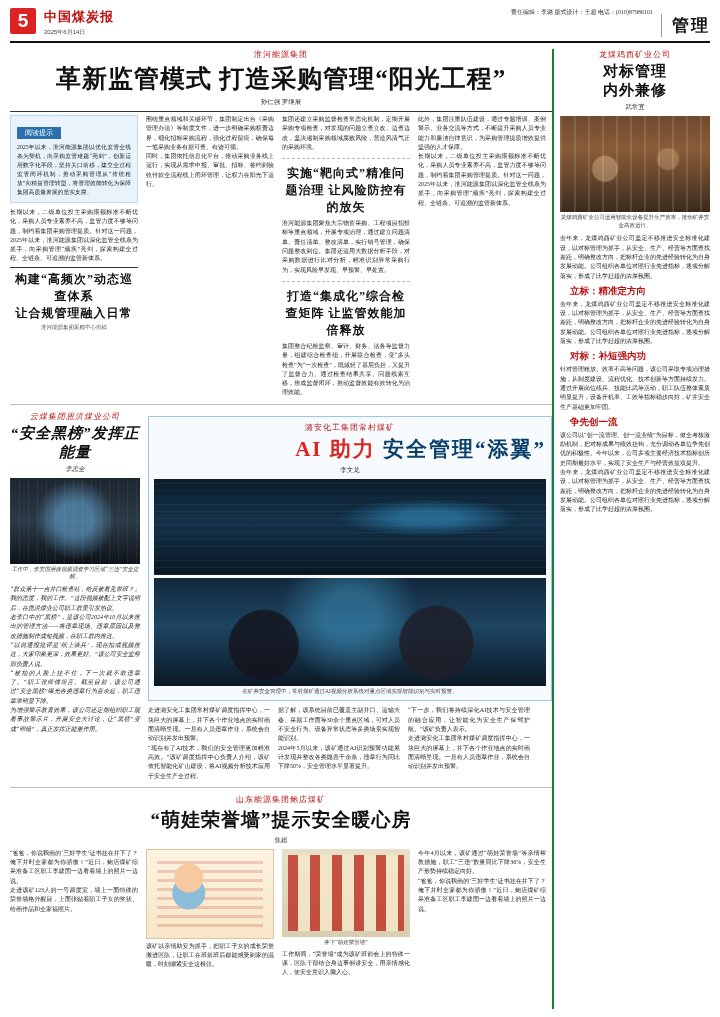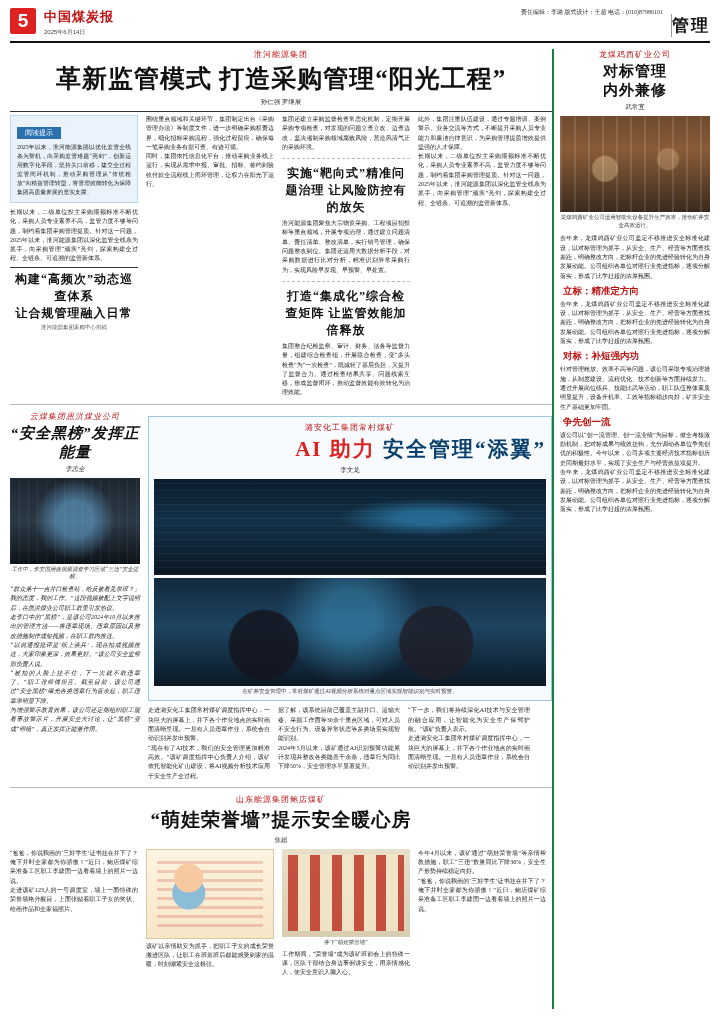--- a/index.html
+++ b/index.html
@@ -17,21 +17,21 @@
   .pagenum{
     width:26px;height:26px;background:#d22;color:#fff;
     font-family:"Liberation Sans",sans-serif;font-size:19px;font-weight:bold;
     display:flex;align-items:center;justify-content:center;border-radius:2px;
   }
   .mast-left{display:flex;flex-direction:column;gap:2px;}
   .mast-title{font-size:13px;font-weight:bold;letter-spacing:1px;color:#b11;}
   .mast-date{font-size:6px;color:#444;font-family:"Liberation Sans",sans-serif;}
   .mast-mid{flex:1;display:flex;flex-direction:column;align-items:flex-end;justify-content:flex-end;}
   .mast-credits{font-size:6px;color:#333;margin-bottom:2px;}
-  .mast-section{font-size:17px;font-weight:bold;letter-spacing:2px;border-left:1px solid #999;align-self:flex-end;}
+  .mast-section{font-size:17px;font-weight:bold;letter-spacing:2px;padding-left:10px;border-left:1px solid #999;align-self:flex-end;}
 
   .body-area{display:flex;gap:0;margin-top:6px;height:960px;}
   .col-main{width:542px;display:flex;flex-direction:column;}
   .col-right{width:150px;display:flex;flex-direction:column;border-left:2px solid #15803d;padding-left:6px;}
 
   
   .kicker{text-align:center;font-size:8px;color:#b11;letter-spacing:1px;margin-bottom:2px;}
   .headline{
     text-align:center;font-weight:bold;letter-spacing:1px;color:#111;
     font-family:"Liberation Serif",serif;
@@ -123,21 +123,21 @@
   
   .ai-block{border:1px solid #9ec7e3;padding:5px;margin:5px 0;background:#f7fbfe;}
   .ai-title{
     text-align:right;font-size:21px;font-weight:bold;letter-spacing:2px;
     color:#0a3f6b;
   }
   .ai-title .accent{color:#d22;}
 
   
   .col-right .headline{letter-spacing:1px;}
-  .subhead{font-size:9.5px;font-weight:bold;color:#b11;margin:4px 3px 2px;font-family:Liberation Serif, serif;}
+  .subhead{font-size:9.5px;font-weight:bold;color:#b11;margin:4px 10px 2px;font-family:Liberation Serif, serif;}
   .smallcap{font-size:5.5px;color:#555;text-align:center;margin-top:2px;}
   .thinline{height:1px;background:#333;margin:3px 0;}
 </style>
 </head>
 <body>
 
 <div class="page">
 
   <div class="masthead">
     <div class="pagenum">5</div>

